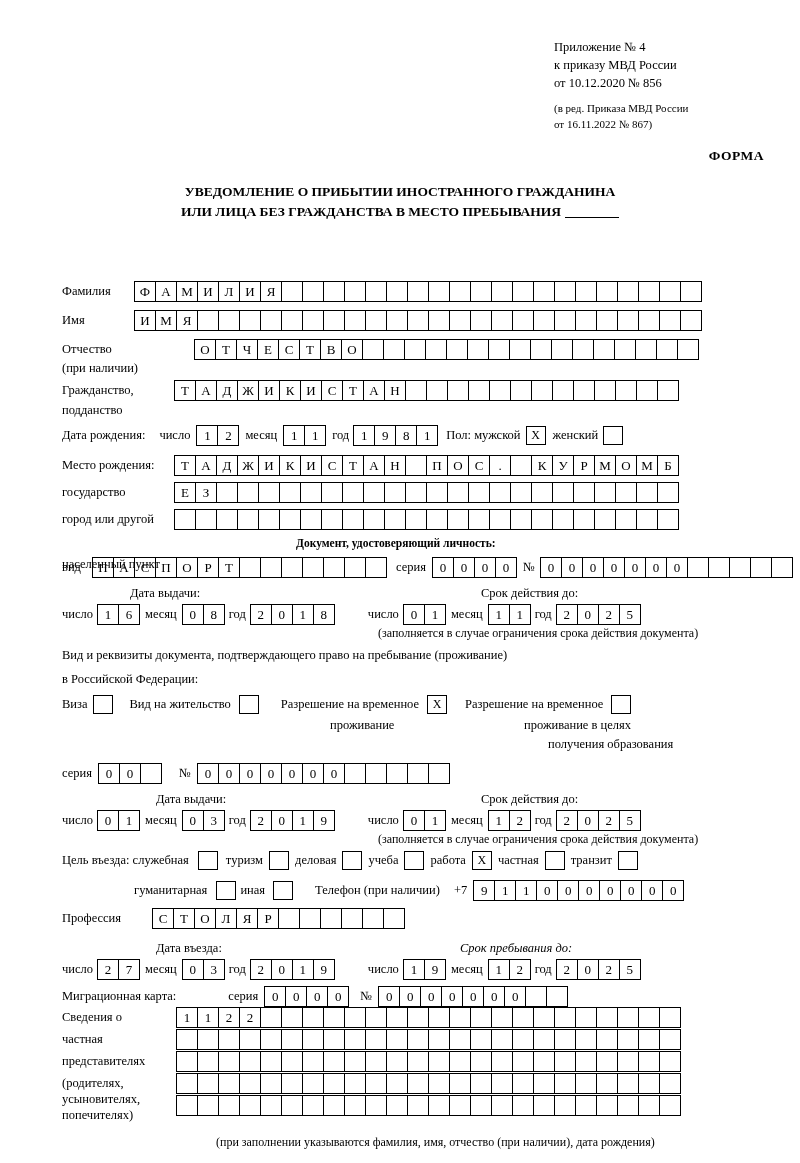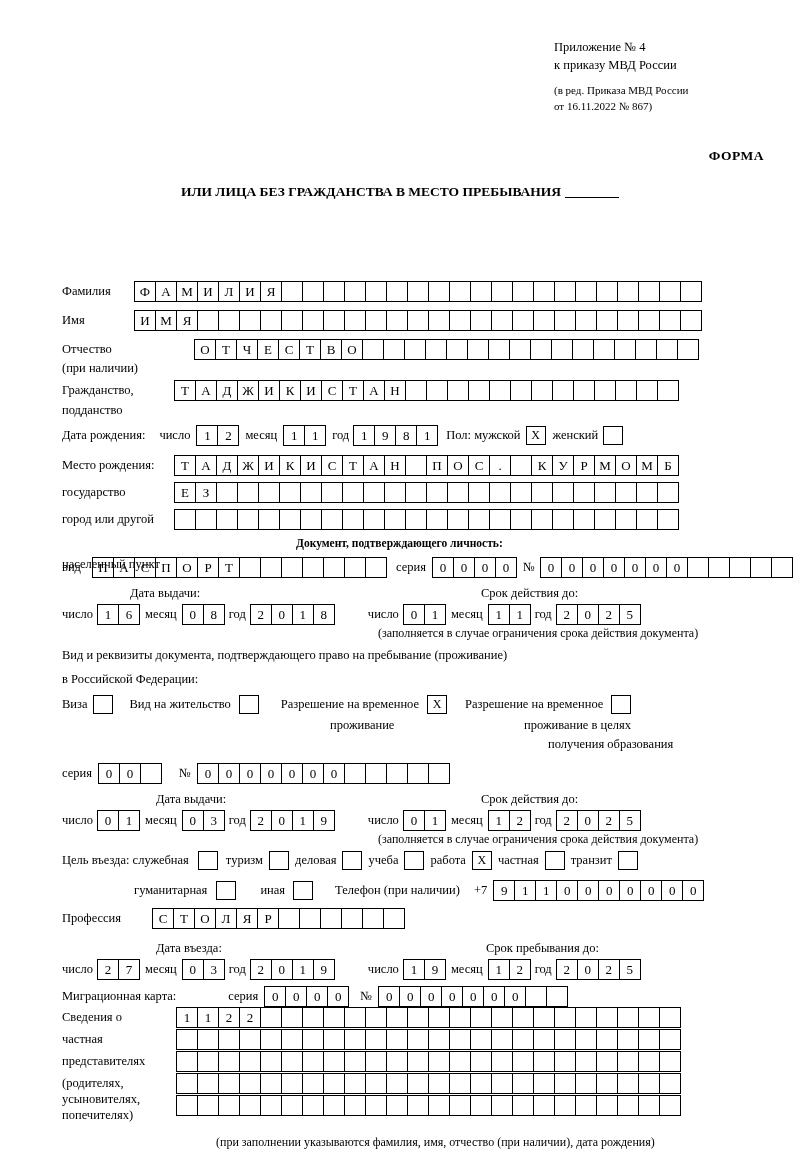--- a/index.html
+++ b/index.html
@@ -30,26 +30,28 @@
   .note{font-size:12px;}
 </style>
 </head>
 <body>
 
 <div class="page">
 
   <div class="hdr">
     <div>Приложение № 4</div>
     <div>к приказу МВД России</div>
+    <div>от 10.12.2020 № 856</div>
     <div class="sm">(в ред. Приказа МВД России</div>
     <div class="sm" style="margin-top:0">от 16.11.2022 № 867)</div>
   </div>
   <div class="forma">ФОРМА</div>
 
   <div class="title">
+    <div>УВЕДОМЛЕНИЕ О ПРИБЫТИИ ИНОСТРАННОГО ГРАЖДАНИНА</div>
     <div><span>ИЛИ ЛИЦА БЕЗ ГРАЖДАНСТВА В МЕСТО ПРЕБЫВАНИЯ</span><span class="underline"></span></div>
   </div>
 
 
   <div class="row" style="left:62px;top:281px;width:690px;">
     <div class="flexline">
       <div class="lbl" style="width:72px;">Фамилия</div>
       <div class="boxes" id="surname">
           <span class="bx">Ф</span>
           <span class="bx">А</span>
@@ -305,21 +307,21 @@
           <span class="bx"></span>
           <span class="bx"></span>
         </span>
     </div>
   </div>
   <div class="row" style="left:62px;top:557px;">
     <span class="lbl">населенный пункт</span>
   </div>
 
   <div class="row" style="left:296px;top:536px;">
-    <span class="lbl bold" style="font-size:11.5px;">Документ, подтверждающего личность:</span>
+    <span class="lbl bold" style="font-size:11.5px;">Документ, удостоверяющий личность:</span>
   </div>
 
   <div class="row" style="left:62px;top:557px;">
     <div class="flexline">
       <span class="lbl" style="width:30px;display:inline-block;">вид</span>
       <span class="boxes" id="dockind">
           <span class="bx">П</span>
           <span class="bx">А</span>
           <span class="bx">С</span>
           <span class="bx">П</span>
@@ -528,21 +530,21 @@
       <span class="cb" style="margin-left:6px;"></span>
       <span class="lbl" style="margin-left:6px;">транзит</span>
       <span class="cb" style="margin-left:6px;"></span>
     </div>
   </div>
 
   <div class="row" style="left:134px;top:880px;">
     <div class="flexline">
       <span class="lbl">гуманитарная</span>
       <span class="cb" style="margin-left:9px;"></span>
-      <span class="lbl" style="margin-left:24px;">иная</span>
+      <span class="lbl" style="margin-left:4px;">иная</span>
       <span class="cb" style="margin-left:8px;"></span>
       <span class="lbl" style="margin-left:22px;">Телефон (при наличии)</span>
       <span class="lbl" style="margin-left:14px;">+7</span>
       <span class="boxes" style="margin-left:6px;" id="phone">
           <span class="bx">9</span>
           <span class="bx">1</span>
           <span class="bx">1</span>
           <span class="bx">0</span>
           <span class="bx">0</span>
           <span class="bx">0</span>
@@ -570,21 +572,21 @@
           <span class="bx"></span>
           <span class="bx"></span>
           <span class="bx"></span>
         </span>
     </div>
   </div>
 
   <div class="row" style="left:156px;top:941px;">
     <span class="lbl">Дата въезда:</span>
   </div>
-  <div class="row" style="left:486px;top:941px;">
+  <div class="row" style="left:460px;top:941px;font-style:italic;">
     <span class="lbl">Срок пребывания до:</span>
   </div>
 
   <div class="row" style="left:62px;top:959px;">
     <div class="flexline">
       <span class="lbl">число</span>
       <span class="boxes" style="margin-left:4px;" id="enday">
           <span class="bx">2</span>
           <span class="bx">7</span>
         </span>

